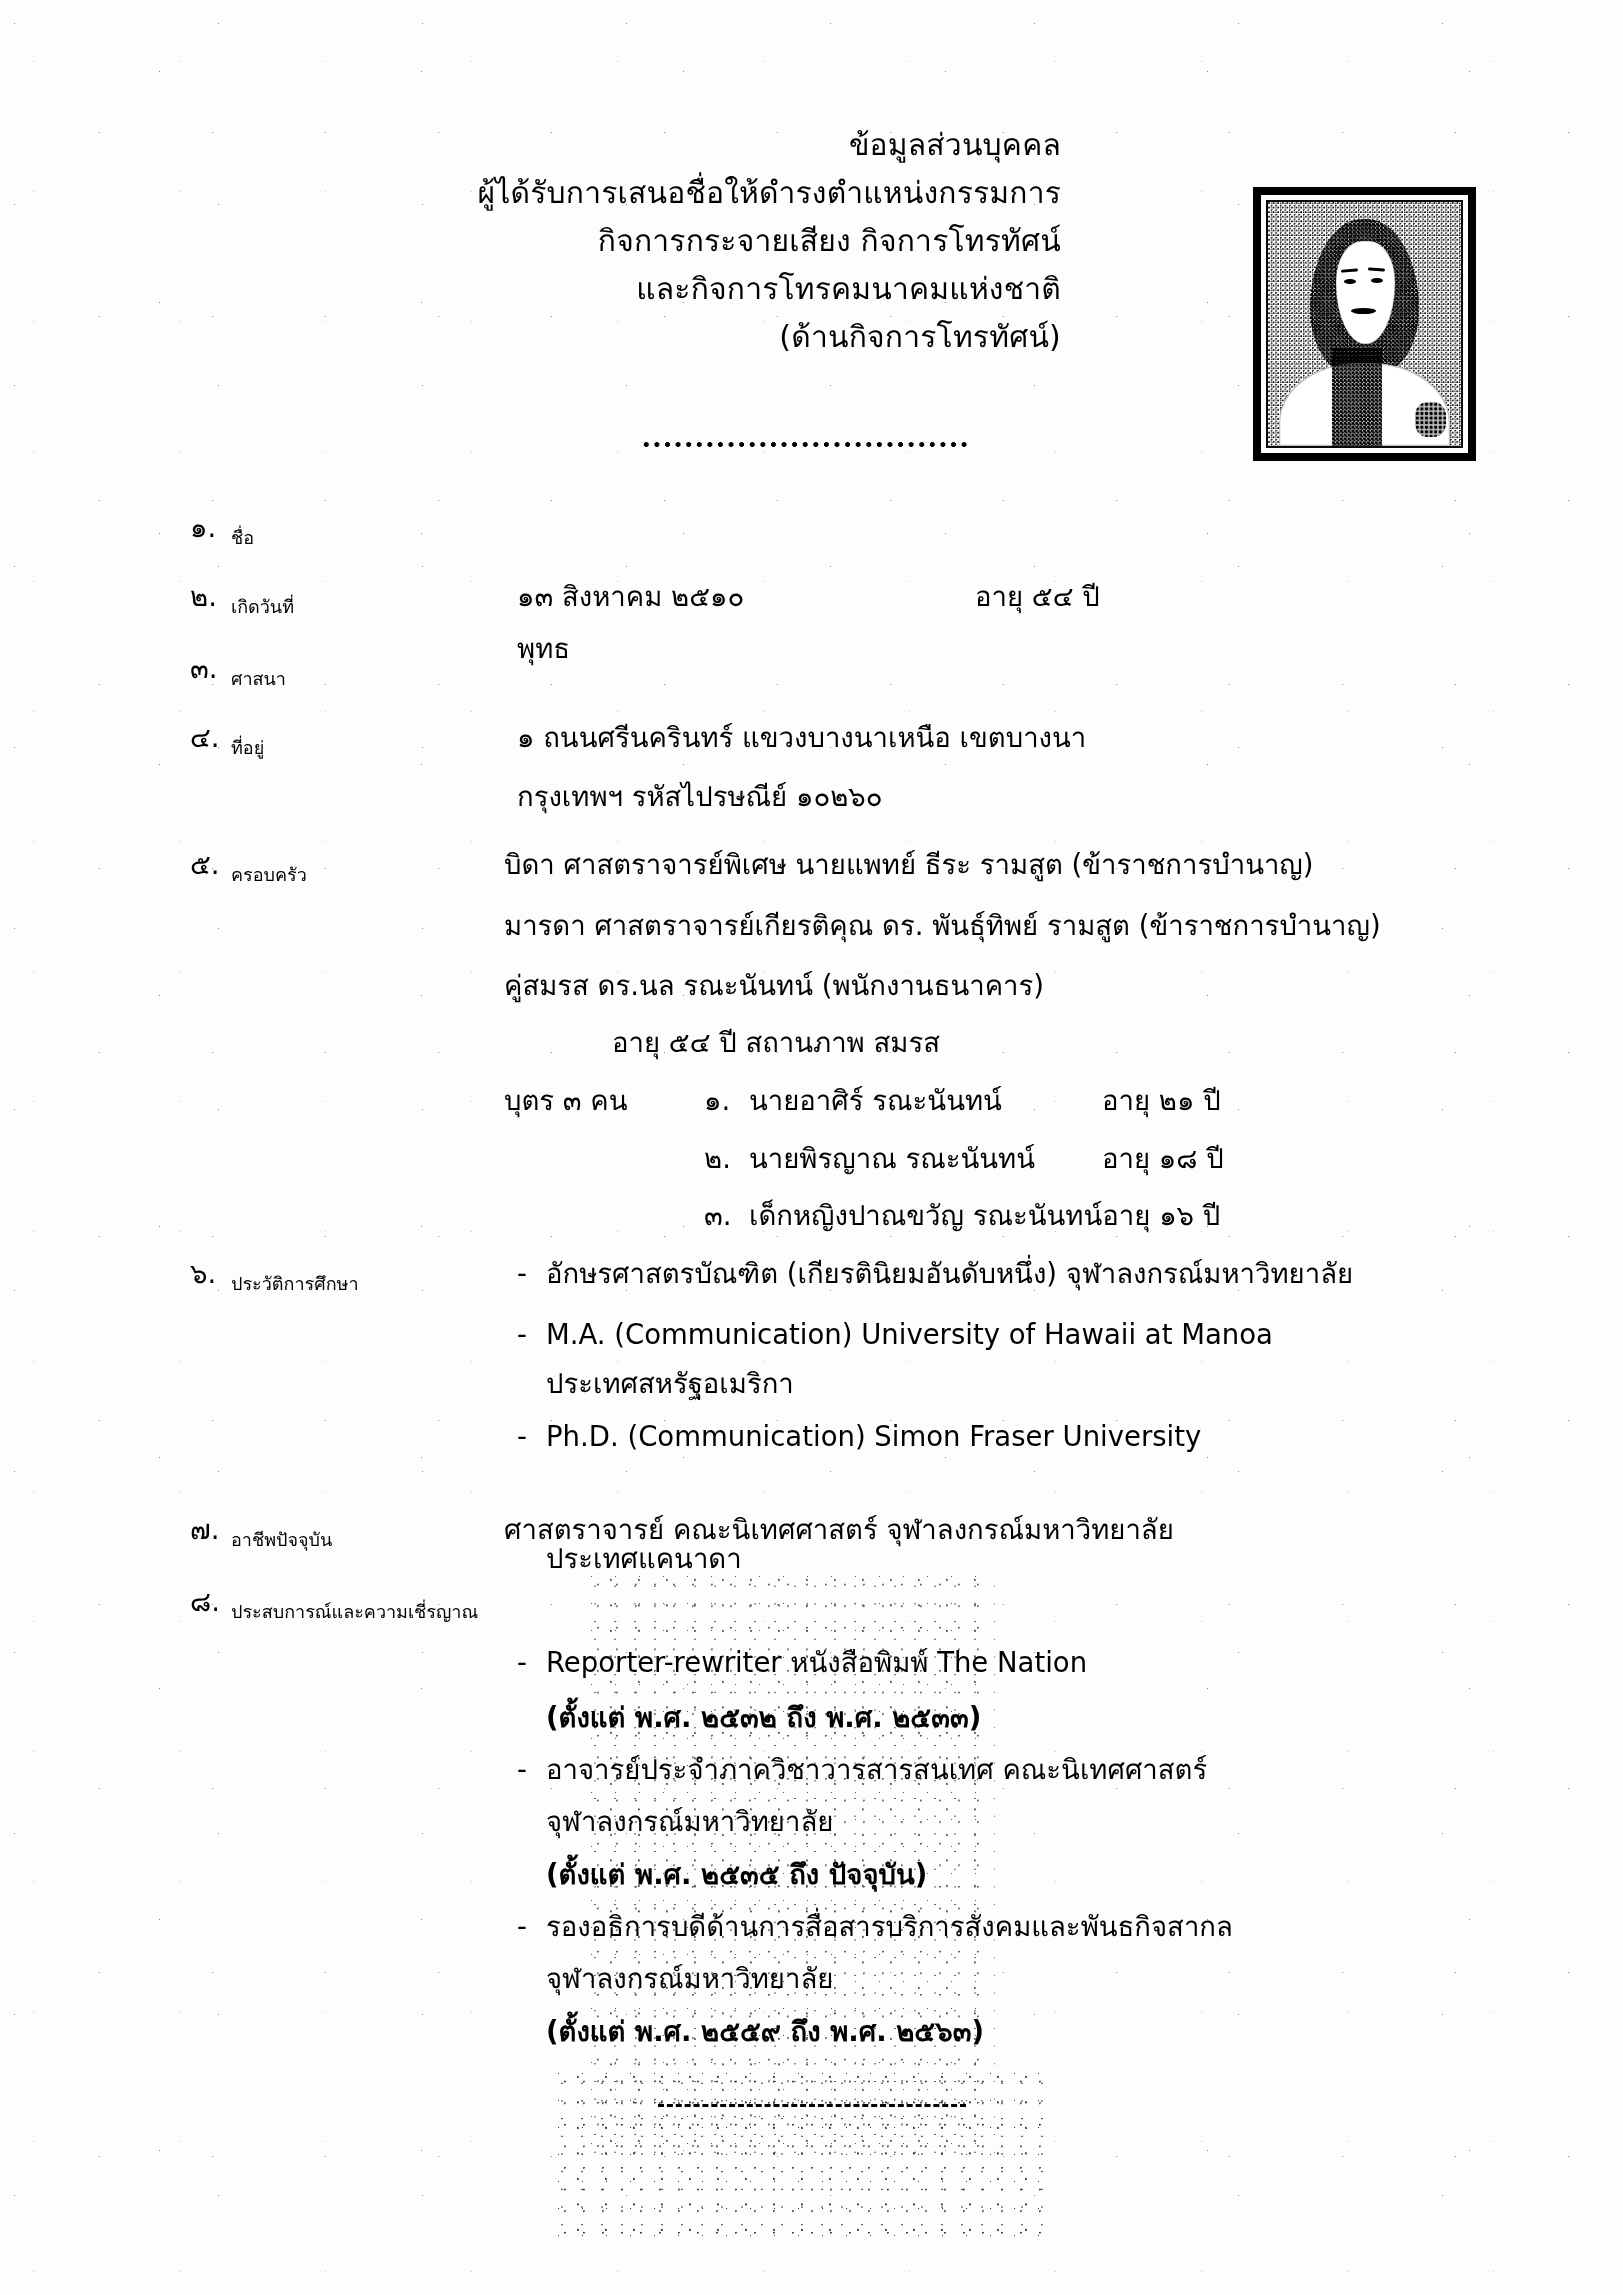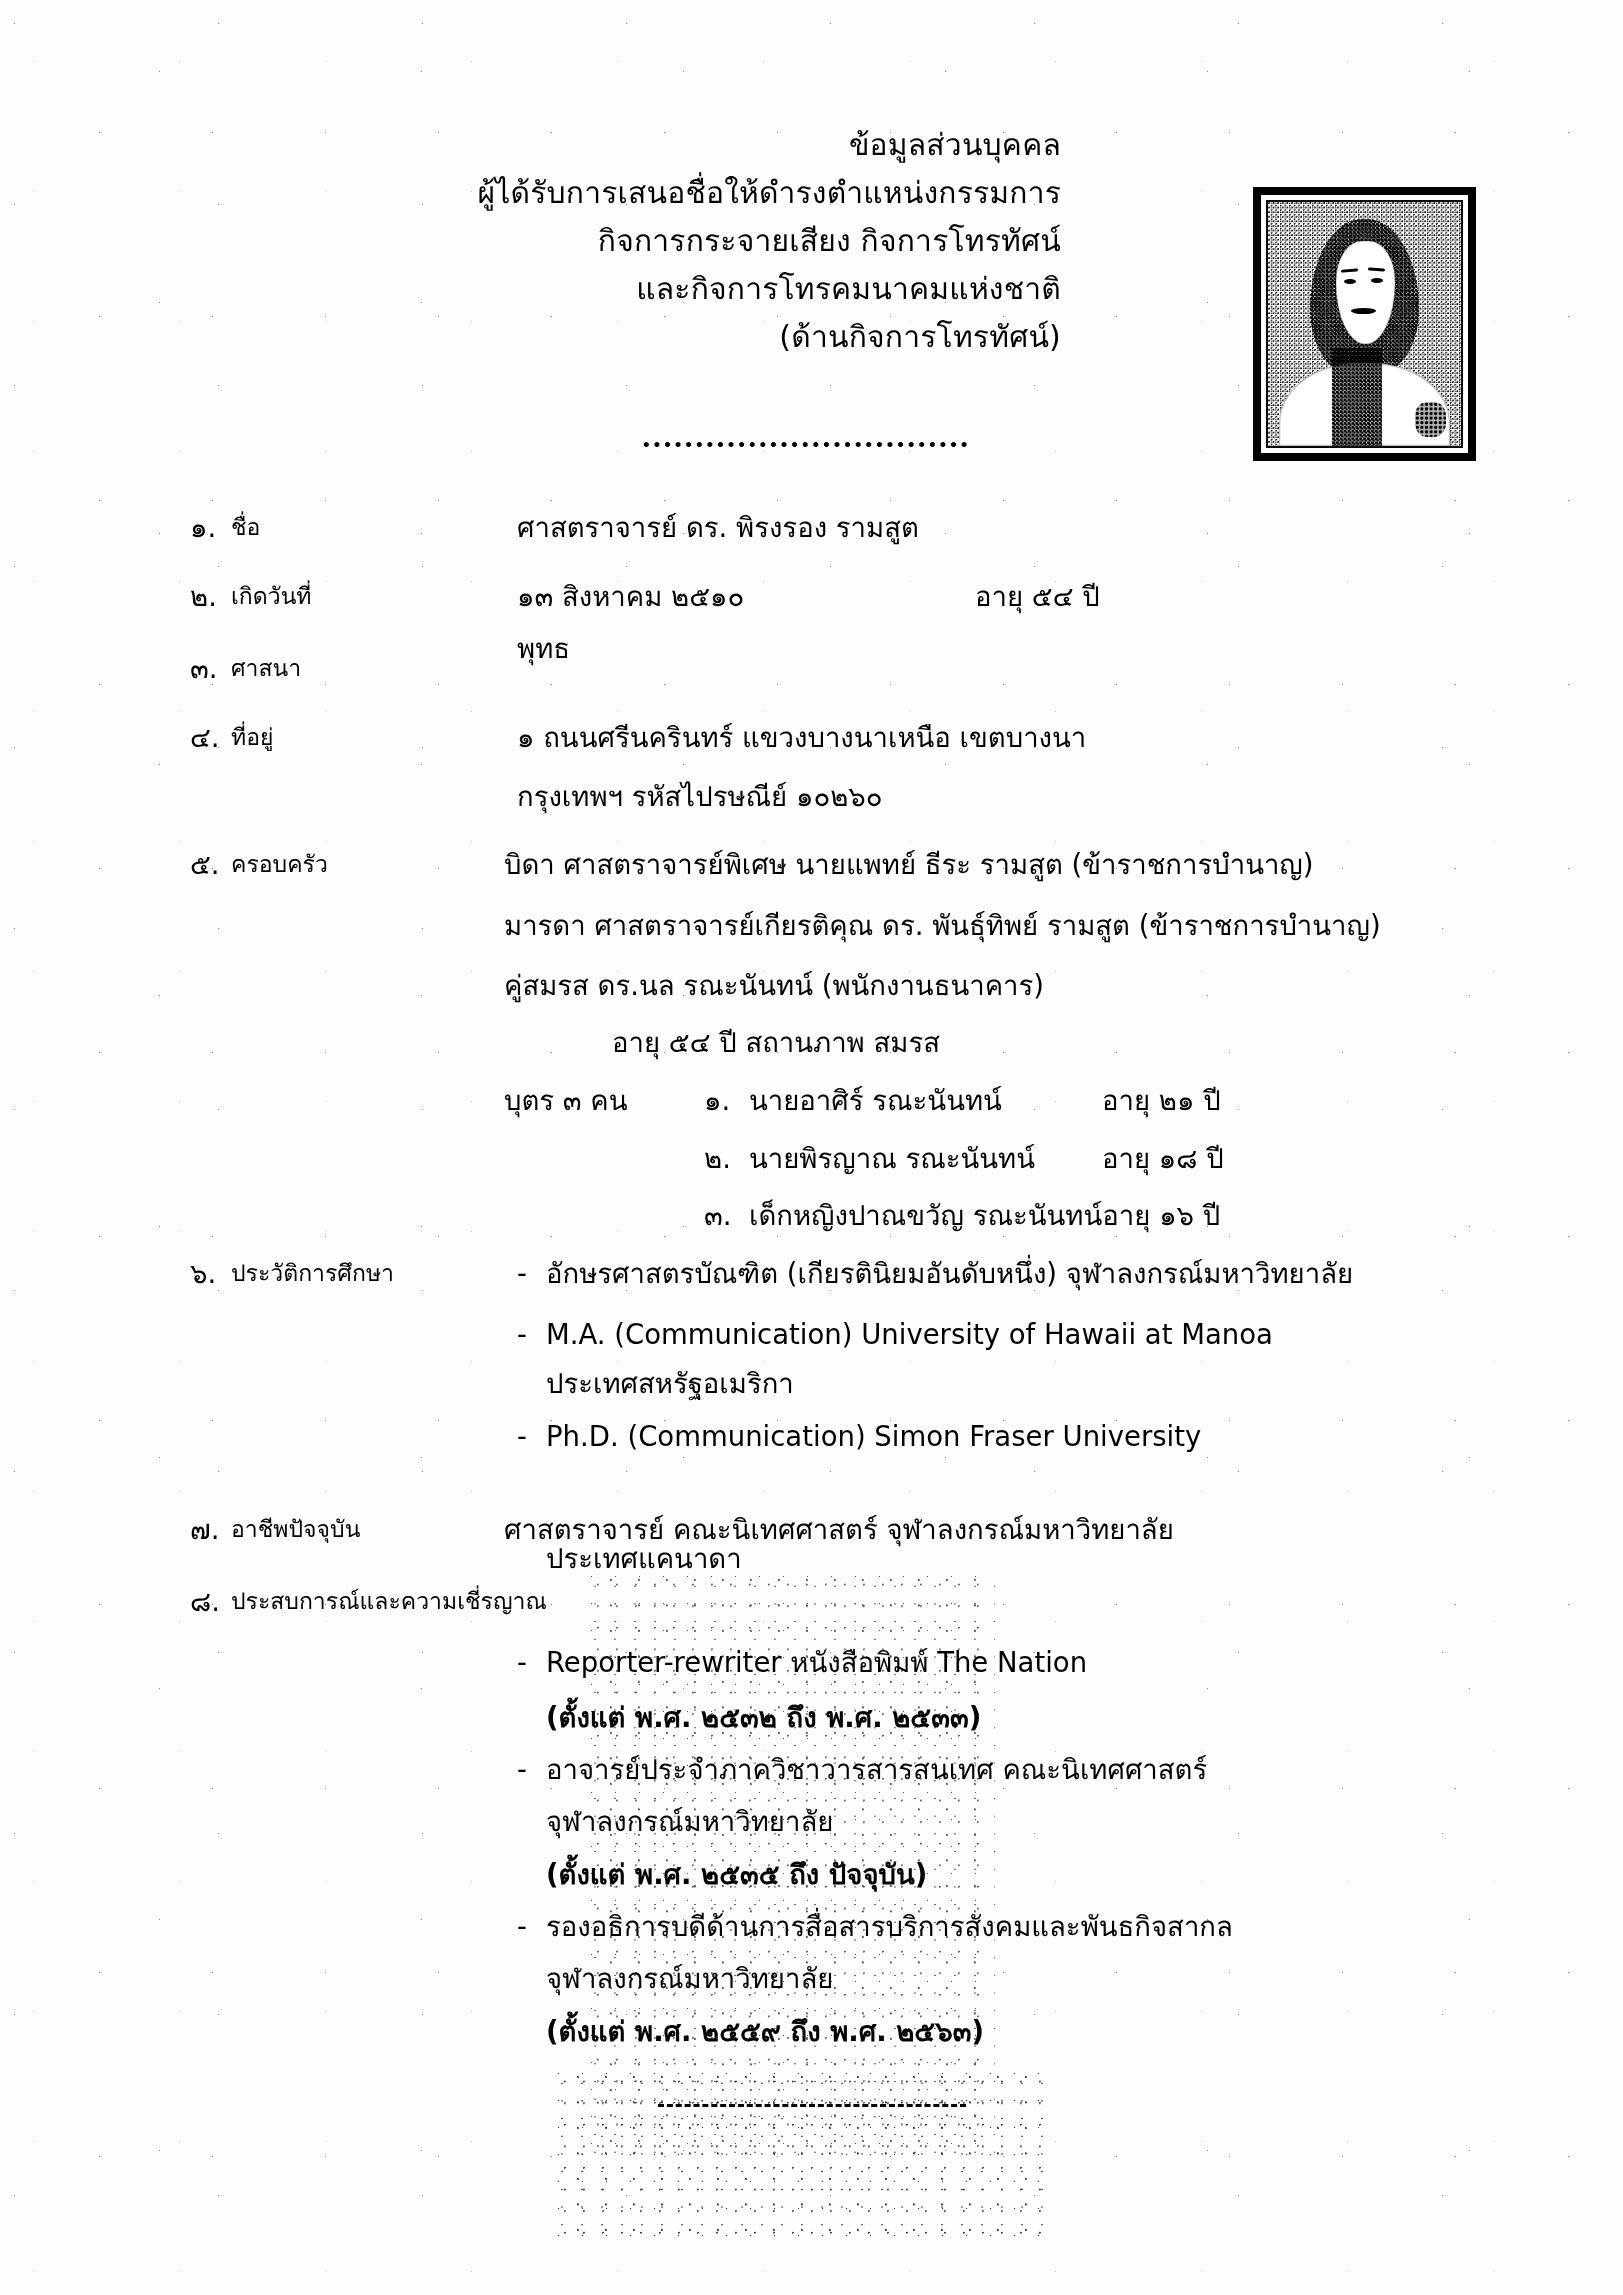--- a/index.html
+++ b/index.html
@@ -199,22 +199,23 @@
     align-items: flex-start;
     white-space: nowrap;
   }
   .num {
     width: 41px;
     flex: 0 0 41px;
     font-size: 27.5px;
     line-height: 41px;
   }
   .label {
-    font-size: 23px;
-    line-height: 41px;
+    font-size: 18px;
+    line-height: 41px;
+    margin-top: 10px;
   }
   .value {
     font-size: 27.5px;
     line-height: 41px;
     white-space: nowrap;
   }
 
   .bullet-row {
     position: absolute;
     display: flex;
@@ -305,21 +306,20 @@
       <div class="photo-shoulder"></div>
       <div class="photo-torso"></div>
       <div class="photo-collar"></div>
     </div>
   </div>
 
   <div class="row" style="left:190px; top:507px;">
     <span class="num">๑.</span>
     <span class="label">ชื่อ</span>
   </div>
-  <div class="value" style="position:absolute; left:517px; top:507px;">ศาสตราจารย์ ดร. พิรงรอง  รามสูต</div>
 
   <div class="row" style="left:190px; top:576px;">
     <span class="num">๒.</span>
     <span class="label">เกิดวันที่</span>
   </div>
   <div class="value" style="position:absolute; left:517px; top:576px;">๑๓  สิงหาคม  ๒๕๑๐</div>
   <div class="value" style="position:absolute; left:975px; top:576px;">อายุ  ๕๔  ปี</div>
 
   <div class="row" style="left:190px; top:648px;">
     <span class="num">๓.</span>

